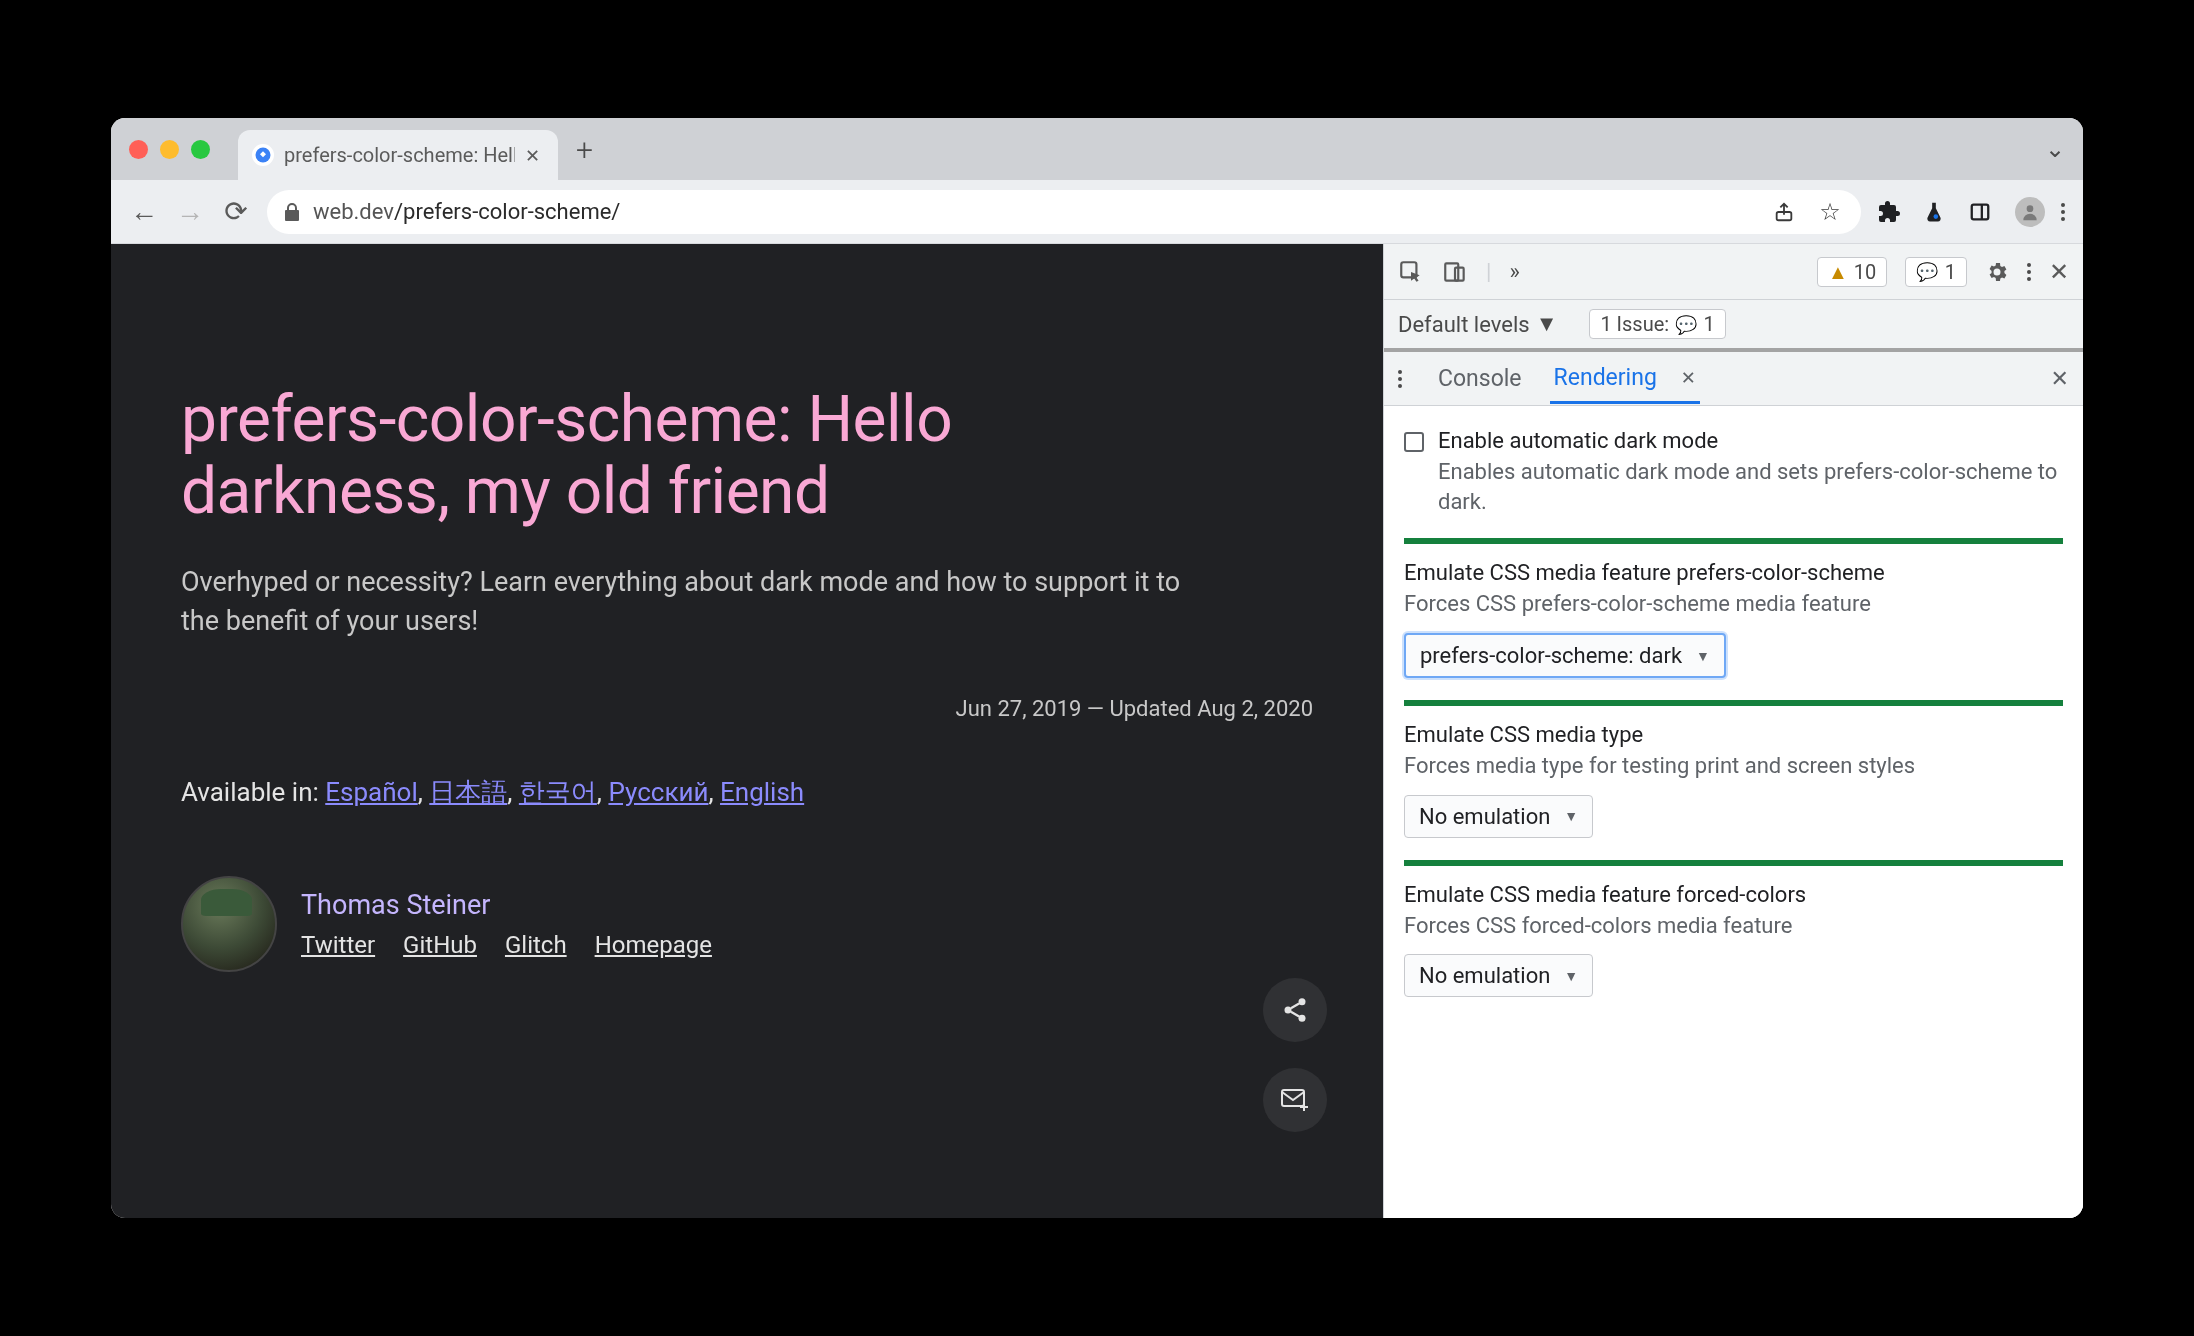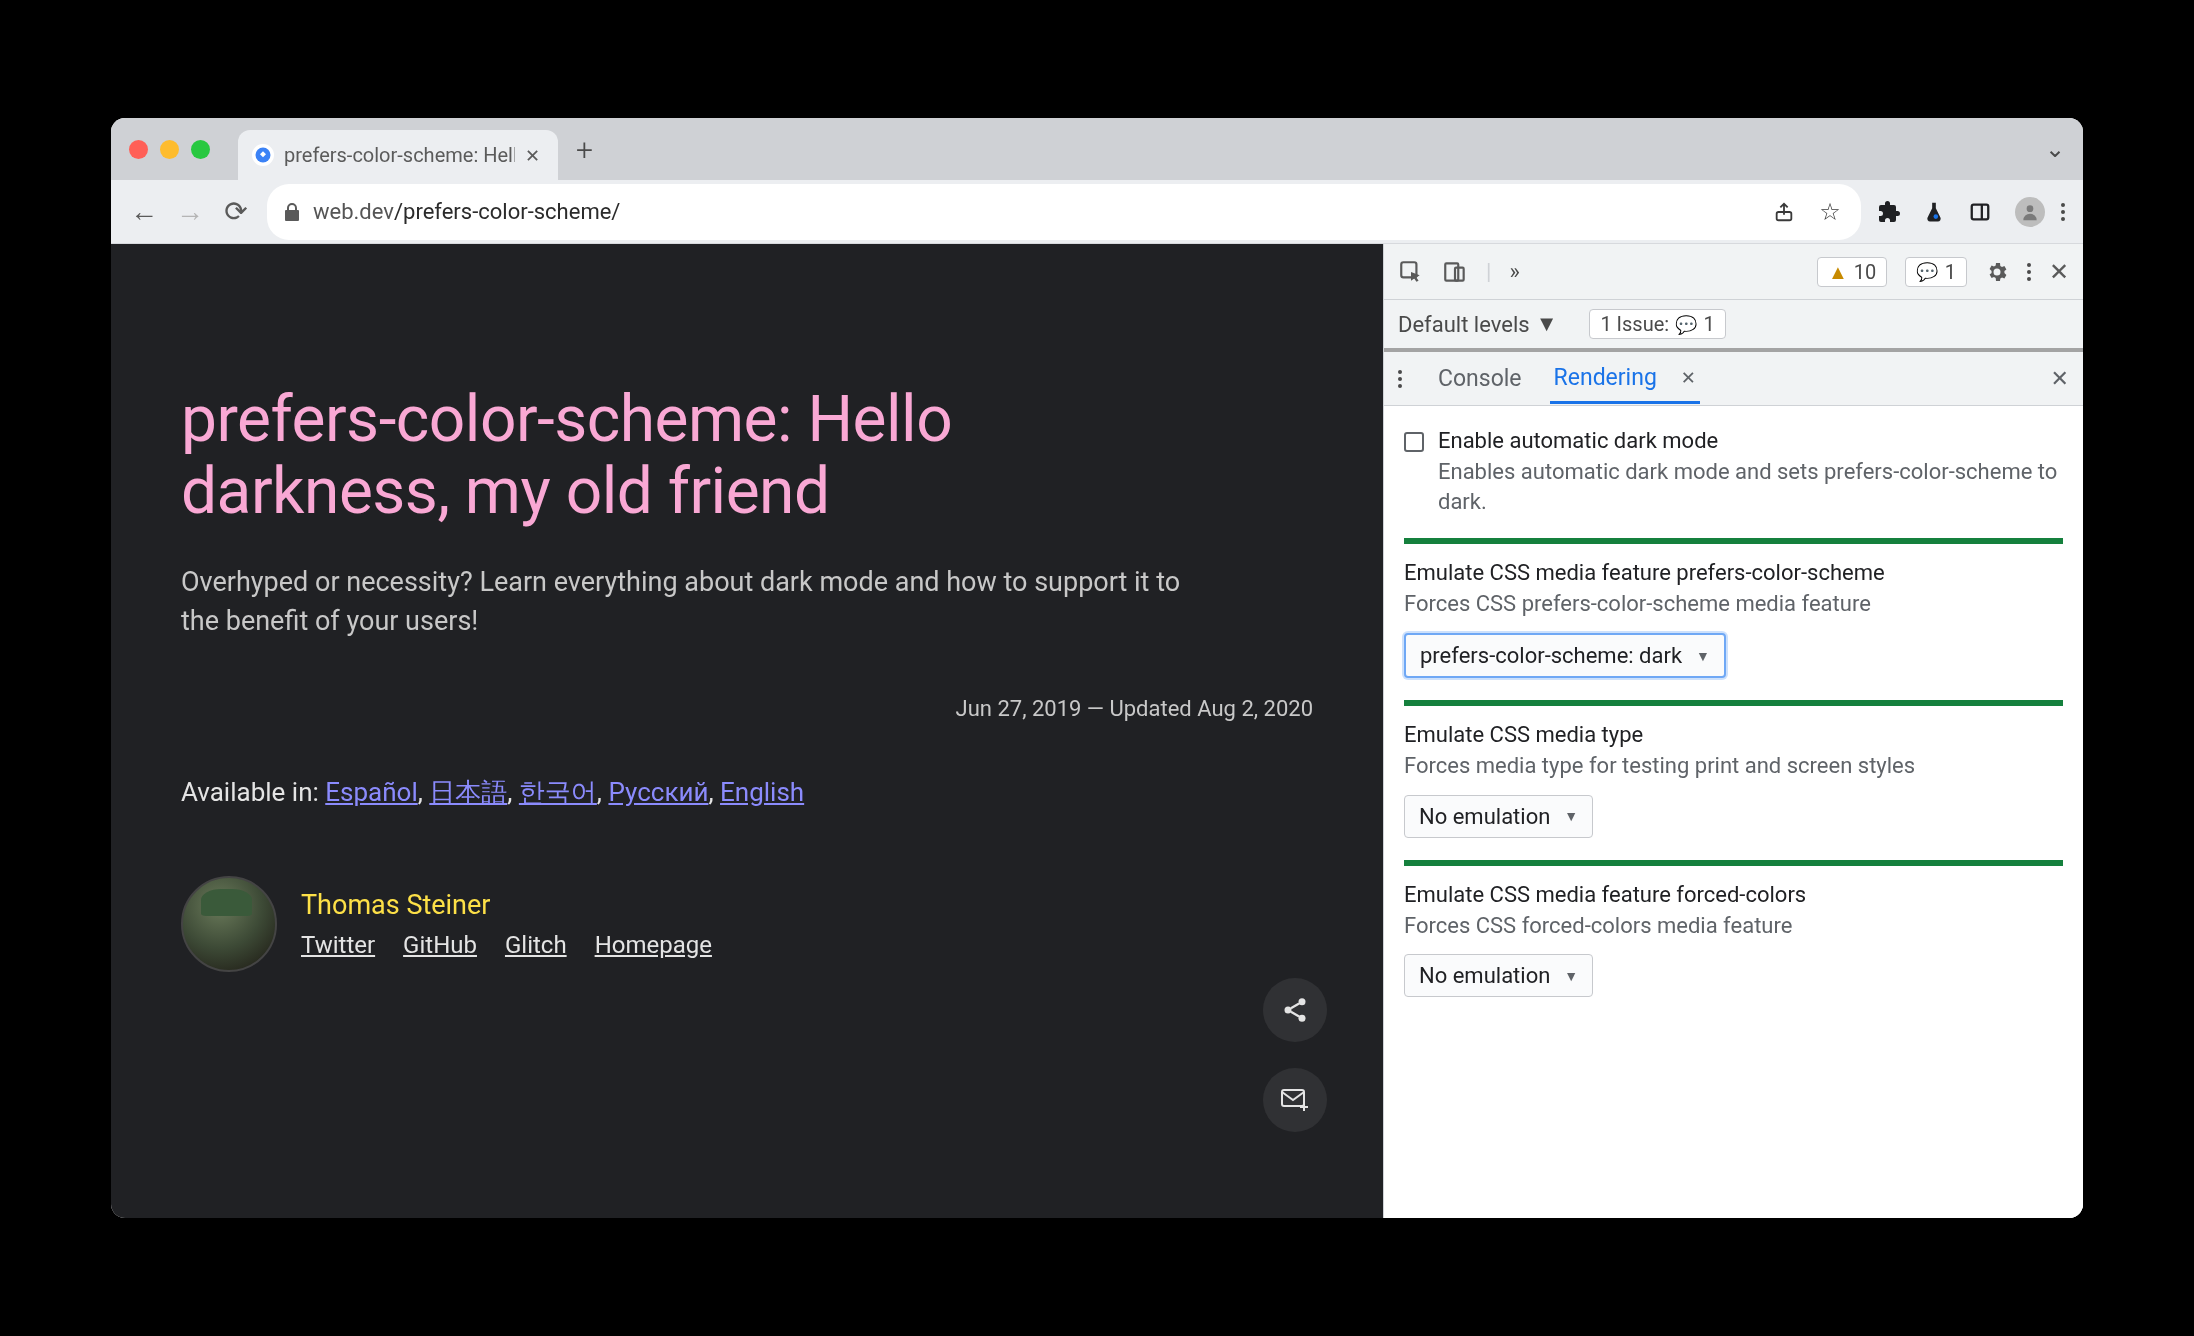--- a/index.html
+++ b/index.html
@@ -58,21 +58,21 @@
   
   .addrbar {
     height: 64px; background: #eceef1;
     display: flex; align-items: center; gap: 16px;
     padding: 0 18px;
     border-bottom: 1px solid #d7d9dd;
   }
   .navbtn { width: 30px; text-align: center; font-size: 28px; color: #5a5a5a; }
   .navbtn.dim { color: #b5b5b5; }
   .omnibox {
-    flex: 1; height: 56px; background: #fff; border-radius: 22px;
+    flex: 1; height: 44px; background: #fff; border-radius: 22px;
     display: flex; align-items: center; padding: 0 16px; gap: 12px;
     font-size: 22px; color: #2b2b2b;
   }
   .omnibox .lock { font-size: 20px; color: #5a5a5a; }
   .omnibox .url { flex: 1; color: #555; }
   .omnibox .url .path { color: #2b2b2b; }
   .ico { width: 30px; text-align: center; font-size: 24px; color: #3a3a3a; }
   .ext { font-size: 28px; }
   .avatar-ico {
     width: 30px; height: 30px; border-radius: 50%; background: #bdbdbd;
@@ -104,21 +104,21 @@
   .author-row .pic {
     width: 96px; height: 96px; border-radius: 50%;
     background: radial-gradient(circle at 40% 30%, #6a7a5a 0%, #3d4a36 50%, #1a1510 100%);
     border: 2px solid #444;
     overflow:hidden; position:relative;
   }
   .author-row .pic::after{
     content:""; position:absolute; top:12%; left:20%; width:55%; height:30%;
     background:#3a5a3a; border-radius:40% 40% 10% 10%;
   }
-  .author-info .name { color: #fde047; font-size: 27px; }
+  .author-info .name { color: #c4b5fd; font-size: 27px; }
   .author-info .links { margin-top: 10px; display: flex; gap: 28px; font-size: 24px; }
   .author-info .links a { color: #e4e4e4; text-decoration: underline; }
   .fab {
     position: absolute; right: 56px; width: 64px; height: 64px; border-radius: 50%;
     background: #303134; display: flex; align-items: center; justify-content: center;
     font-size: 28px; color: #e4e4e4;
   }
   .fab.share { bottom: 176px; }
   .fab.mail  { bottom: 86px; }
   

